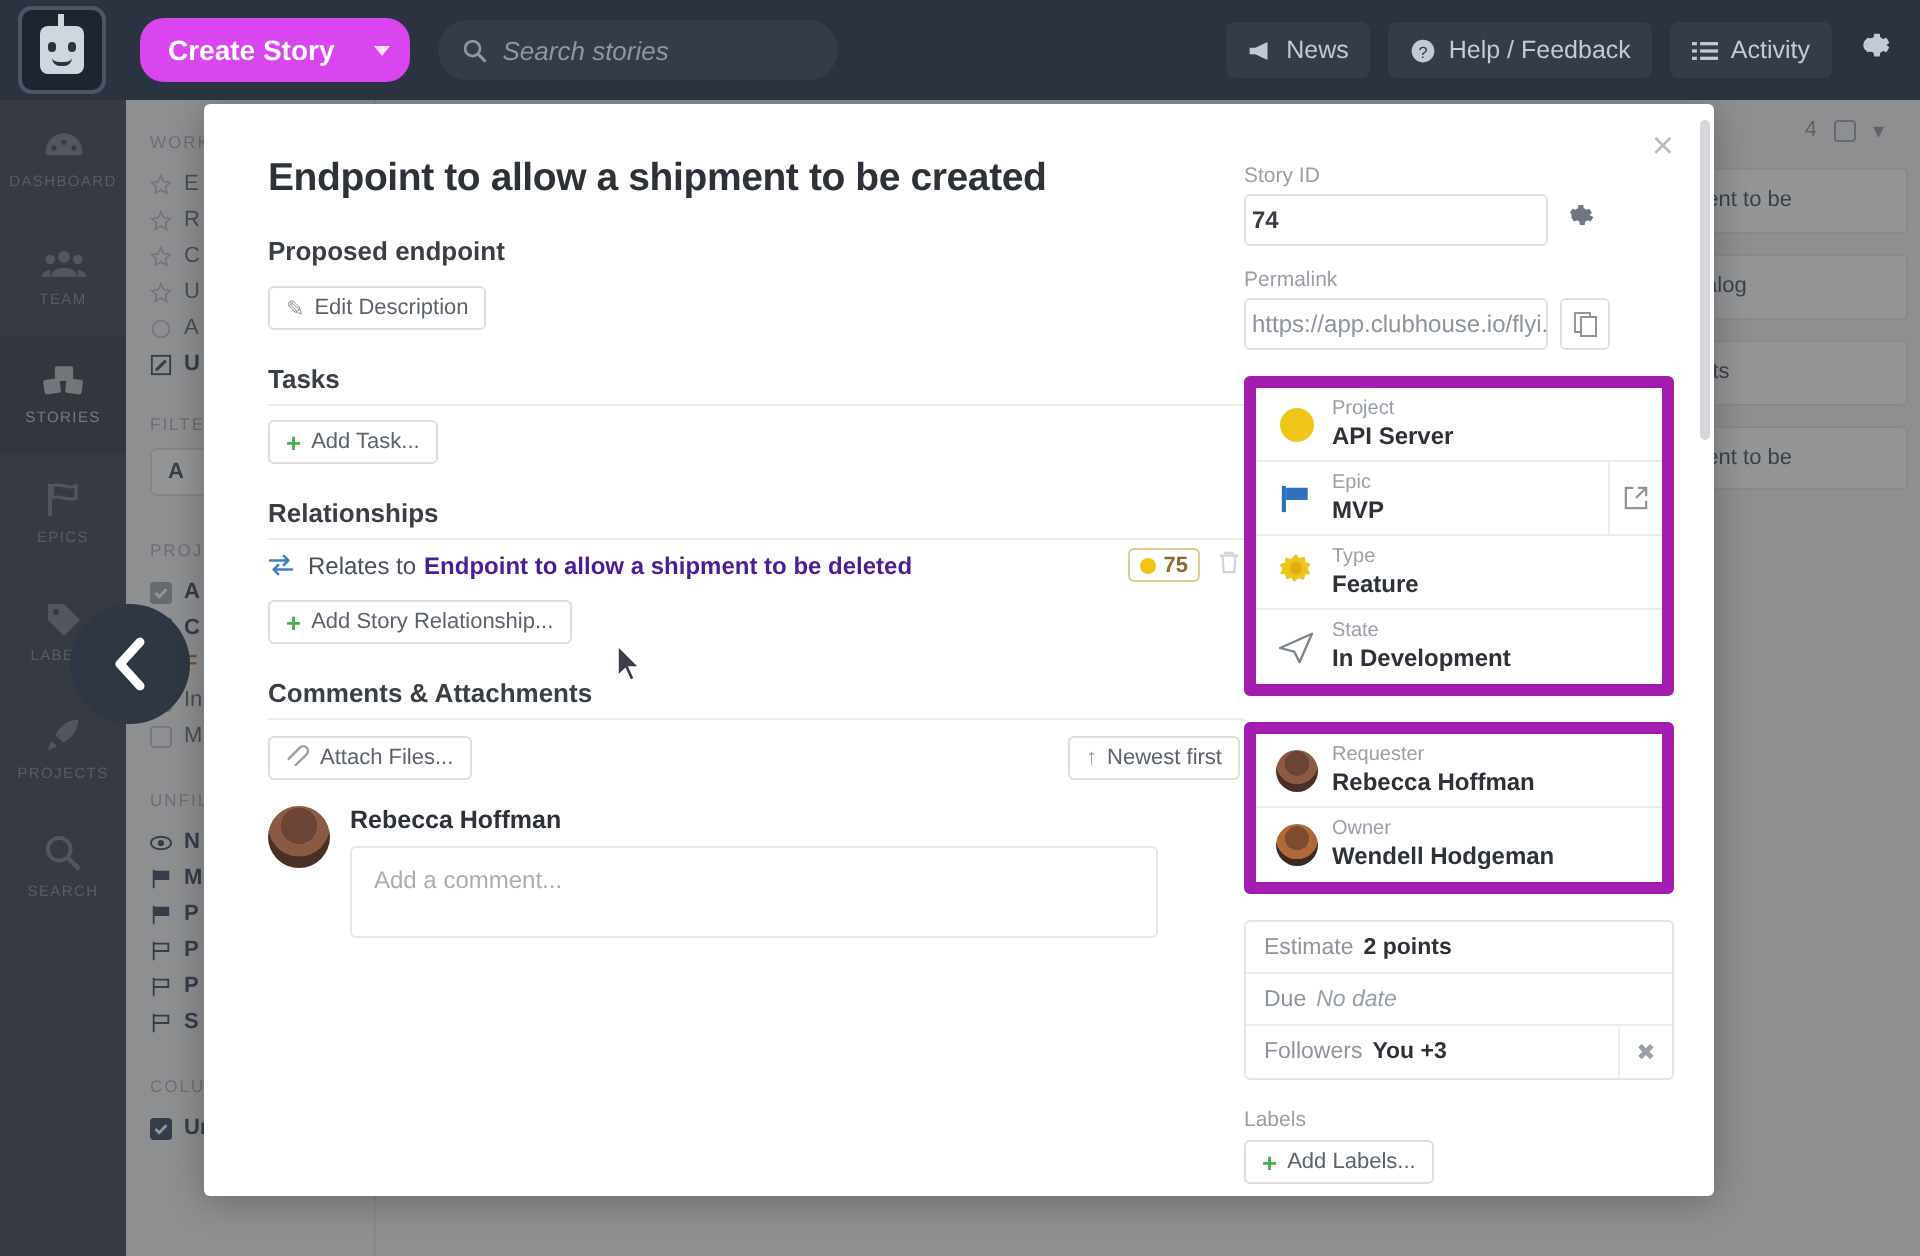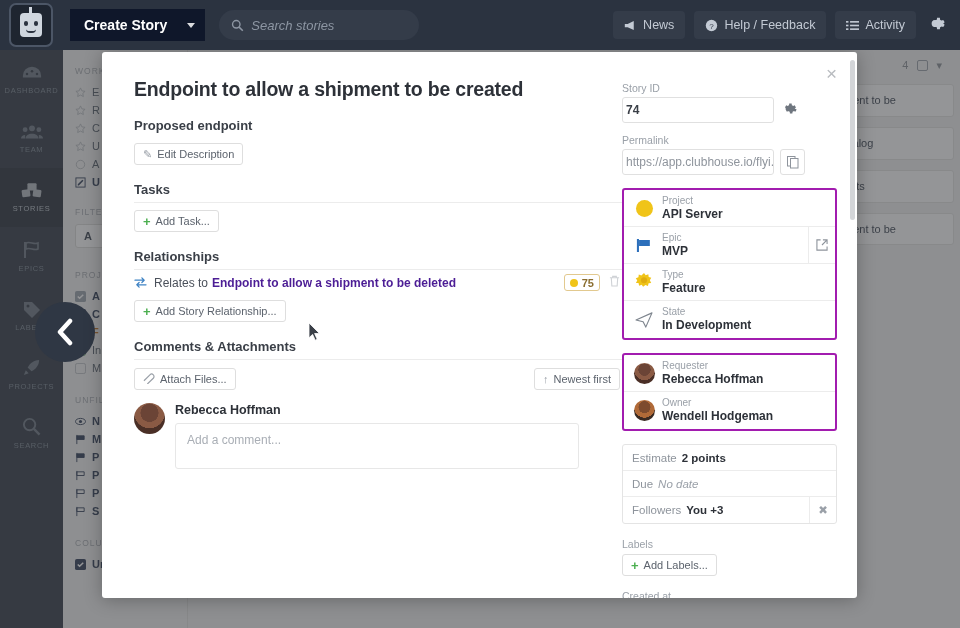--- a/index.html
+++ b/index.html
@@ -22,22 +22,22 @@
     display:flex; align-items:center; justify-content:center;
     position:relative; flex:0 0 auto;
   }
   .logo .robot { width:22px; height:24px; background:#cfd6de; border-radius:4px; position:relative;}
   .logo .robot:before{ content:""; position:absolute; left:9px; top:-6px; width:3px; height:6px; background:#cfd6de;}
   .logo .eye { position:absolute; top:8px; width:4px; height:5px; background:#2b3340; border-radius:2px;}
   .logo .eye.l{ left:4px; } .logo .eye.r{ right:4px;}
   .logo .mouth{ position:absolute; bottom:4px; left:6px; width:10px; height:4px; border-bottom:2px solid #2b3340; border-radius:0 0 6px 6px;}
 
   .btn-create {
-    margin-left:17px; height:32px; background:#0f172a; color:#fff;
-    border-radius:0; display:flex; align-items:center;
+    margin-left:17px; height:32px; background:#d946ef; color:#fff;
+    border-radius:12px; display:flex; align-items:center;
     font-size:14px; font-weight:bold; padding:0 10px 0 14px; cursor:pointer;
   }
   .btn-create .caret { margin-left:20px; border-left:4px solid transparent; border-right:4px solid transparent; border-top:5px solid #fff; opacity:.85;}
   .searchbox {
     margin-left:14px; width:200px; height:30px; border-radius:15px;
     background:#343c49; display:flex; align-items:center; padding:0 12px;
     color:#8d96a3; font-size:13px; font-style:italic;
   }
   .searchbox svg { margin-right:7px; }
   .top-right { margin-left:auto; display:flex; align-items:center; padding-right:10px;}
@@ -142,21 +142,21 @@
 
   
   .sp-label { font-size:10.5px; color:#9aa0a8; margin-bottom:3px; }
   .sp-field {
     height:26px; border:1px solid #e0e0e0; border-radius:3px; background:#fff;
     display:flex; align-items:center; padding:0 3px; font-size:12px; color:#3a3f47; font-weight:bold;
   }
   .sp-field.muted { color:#8e949c; font-weight:normal; }
   .sp-row-wrap { display:flex; align-items:center; }
   .sq-btn { width:25px; height:26px; border:1px solid #e0e0e0; border-radius:3px; margin-left:6px; display:flex; align-items:center; justify-content:center; color:#9aa0a8; cursor:pointer; background:#fff;}
-  .card-group { border:2px solid #a21caf; border-radius:3px; margin-top:13px; overflow:hidden; }
+  .card-group { border:6px solid #a21caf; border-radius:3px; margin-top:13px; overflow:hidden; }
   .cg-row { display:flex; align-items:center; height:37px; border-bottom:1px solid #ececec; padding:0 0 0 9px; position:relative; }
   .cg-row:last-child { border-bottom:none; }
   .cg-ic { width:22px; display:flex; align-items:center; justify-content:center; flex:0 0 auto; }
   .cg-txt { margin-left:7px; line-height:1.2; }
   .cg-t { font-size:10px; color:#9aa0a8; }
   .cg-v { font-size:12px; font-weight:bold; color:#2d3138; }
   .cg-action { position:absolute; right:0; top:0; bottom:0; width:27px; border-left:1px solid #ececec; display:flex; align-items:center; justify-content:center; color:#9aa0a8; cursor:pointer;}
   .mini-group { border:1px solid #e4e4e4; border-radius:3px; margin-top:13px; overflow:hidden; }
   .mg-row { height:26px; border-bottom:1px solid #ececec; display:flex; align-items:center; padding:0 9px; font-size:11.5px; color:#8e949c; position:relative;}
   .mg-row:last-child { border-bottom:none; }

